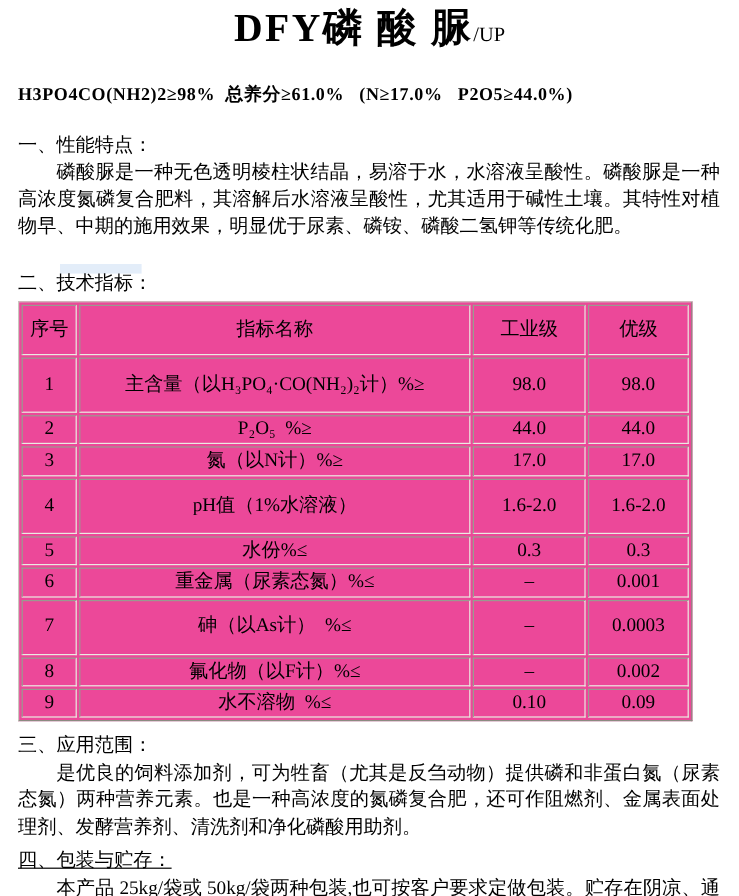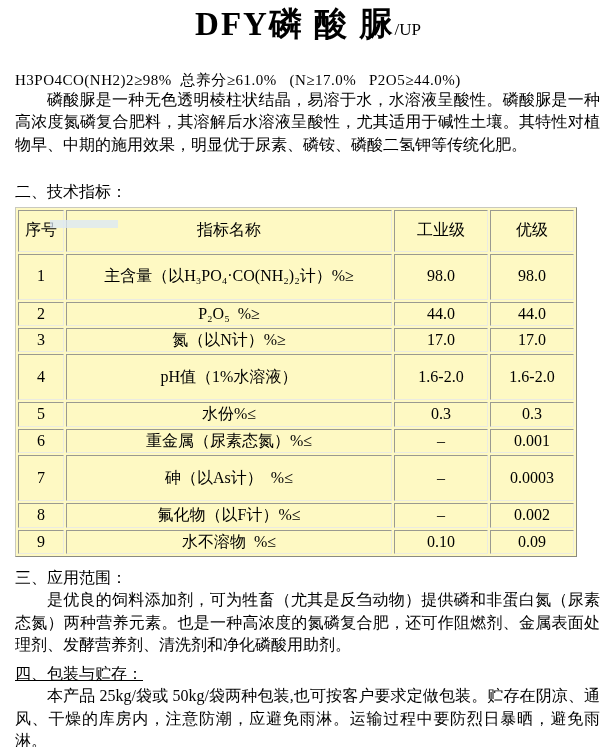--- a/index.html
+++ b/index.html
@@ -37,20 +37,21 @@
     letter-spacing: 0;
     font-weight: normal;
   }
   
   .formula {
     margin: 21px 16px 0 15px;
     font-size: 15px;
     line-height: 18px;
     white-space: pre-wrap;
     letter-spacing: 0.5px;
+    font-weight: bold;
   }
   
   .section-heading {
     margin: 0 16px 0 15px;
     font-size: 16px;
     line-height: 22.4px;
   }
   .para {
     margin: 0 16px 0 15px;
     text-indent: 2em;
@@ -72,21 +73,21 @@
     opacity: 0.75;
     z-index: 0;
   }
   
   table.spec {
     margin: 3px 0 0 15px;
     width: 558px;
     table-layout: fixed;
     border-collapse: separate;
     border-spacing: 2px;
-    background: #fef9c3;
+    background: #ec4899;
     border: 1px solid;
     border-color: #c9c9bf #8b8b81 #8b8b81 #c9c9bf;
   }
   table.spec th, table.spec td {
     border: 1px solid;
     border-color: #9a9a90 #ebebe1 #ebebe1 #9a9a90;
     text-align: center;
     vertical-align: middle;
     font-weight: normal;
     font-size: 16px;
@@ -108,20 +109,21 @@
 <body>
 
 <div class="page">
 
   <div class="hl-band"></div>
 
   <div class="doc-title"><span>DFY磷 酸 脲</span><span class="suffix">/UP</span></div>
 
   <div class="formula">H3PO4CO(NH2)2≥98%  总养分≥61.0%   (N≥17.0%   P2O5≥44.0%)</div>
 
+  <div class="section-heading" id="s1-heading">一、性能特点：</div>
   <p class="para">磷酸脲是一种无色透明棱柱状结晶，易溶于水，水溶液呈酸性。磷酸脲是一种高浓度氮磷复合肥料，其溶解后水溶液呈酸性，尤其适用于碱性土壤。其特性对植物早、中期的施用效果，明显优于尿素、磷铵、磷酸二氢钾等传统化肥。</p>
 
   <div class="section-heading" id="s2-heading">二、技术指标：</div>
 
   <table class="spec">
     <colgroup>
       <col class="c-no">
         <col class="c-name">
         <col class="c-ind">
         <col class="c-pre">

